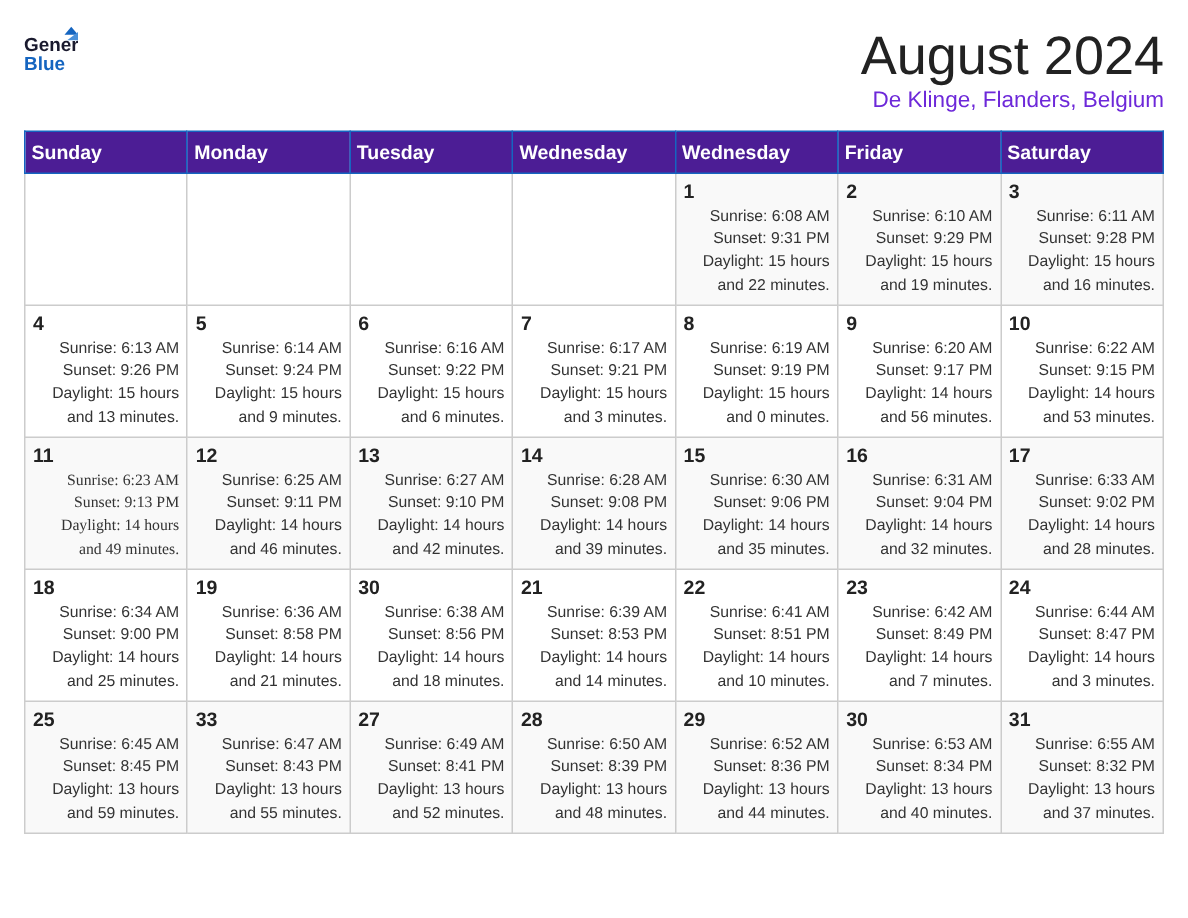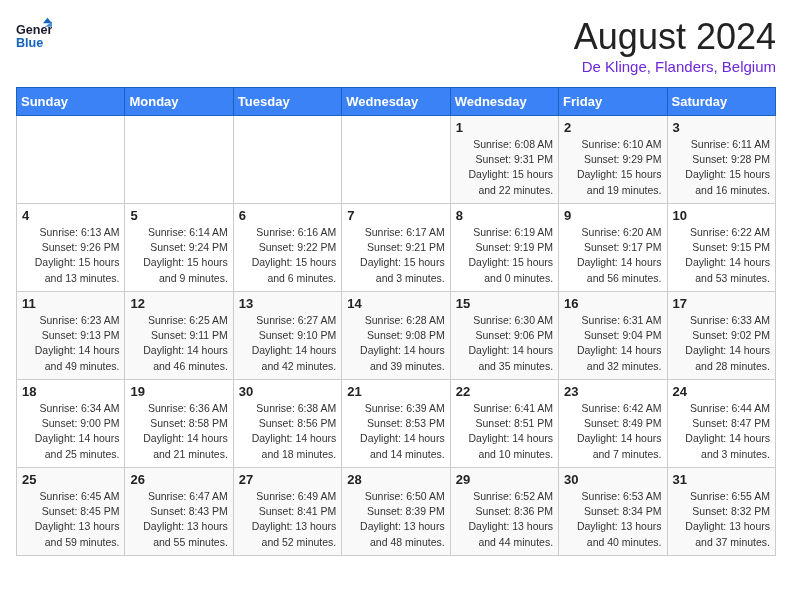--- a/index.html
+++ b/index.html
@@ -36,21 +36,21 @@
     .location {
       font-size: 15px;
       color: #6d28d9;
     }
     table {
       width: 100%;
       border-collapse: collapse;
       table-layout: fixed;
     }
     thead tr th {
-      background: #3b82f6;
+      background: #4c1d95;
       color: #fff;
       font-size: 13px;
       font-weight: bold;
       padding: 6px 4px;
       text-align: left;
       border: 1px solid #1565c0;
     }
     tbody tr td {
       border: 1px solid #ccc;
       vertical-align: top;
@@ -185,21 +185,21 @@
           <span class="day-num">10</span>
           <div class="day-info" style="white-space: pre-line;">Sunrise: 6:22 AM
 Sunset: 9:15 PM
 Daylight: 14 hours
 and 53 minutes.</div>
         </td>
       </tr>
       <tr>
         <td>
           <span class="day-num">11</span>
-          <div class="day-info" style="white-space: pre-line;">Sunrise: 6:23 AM
+          <div class="day-info" style="white-space: pre-line; font-family: Liberation Serif, serif;">Sunrise: 6:23 AM
 Sunset: 9:13 PM
 Daylight: 14 hours
 and 49 minutes.</div>
         </td>
         <td>
           <span class="day-num">12</span>
           <div class="day-info" style="white-space: pre-line;">Sunrise: 6:25 AM
 Sunset: 9:11 PM
 Daylight: 14 hours
 and 46 minutes.</div>
@@ -293,21 +293,21 @@
       </tr>
       <tr>
         <td>
           <span class="day-num">25</span>
           <div class="day-info" style="white-space: pre-line;">Sunrise: 6:45 AM
 Sunset: 8:45 PM
 Daylight: 13 hours
 and 59 minutes.</div>
         </td>
         <td>
-          <span class="day-num">26</span>
+          <span class="day-num">33</span>
           <div class="day-info" style="white-space: pre-line;">Sunrise: 6:47 AM
 Sunset: 8:43 PM
 Daylight: 13 hours
 and 55 minutes.</div>
         </td>
         <td>
           <span class="day-num">27</span>
           <div class="day-info" style="white-space: pre-line;">Sunrise: 6:49 AM
 Sunset: 8:41 PM
 Daylight: 13 hours

